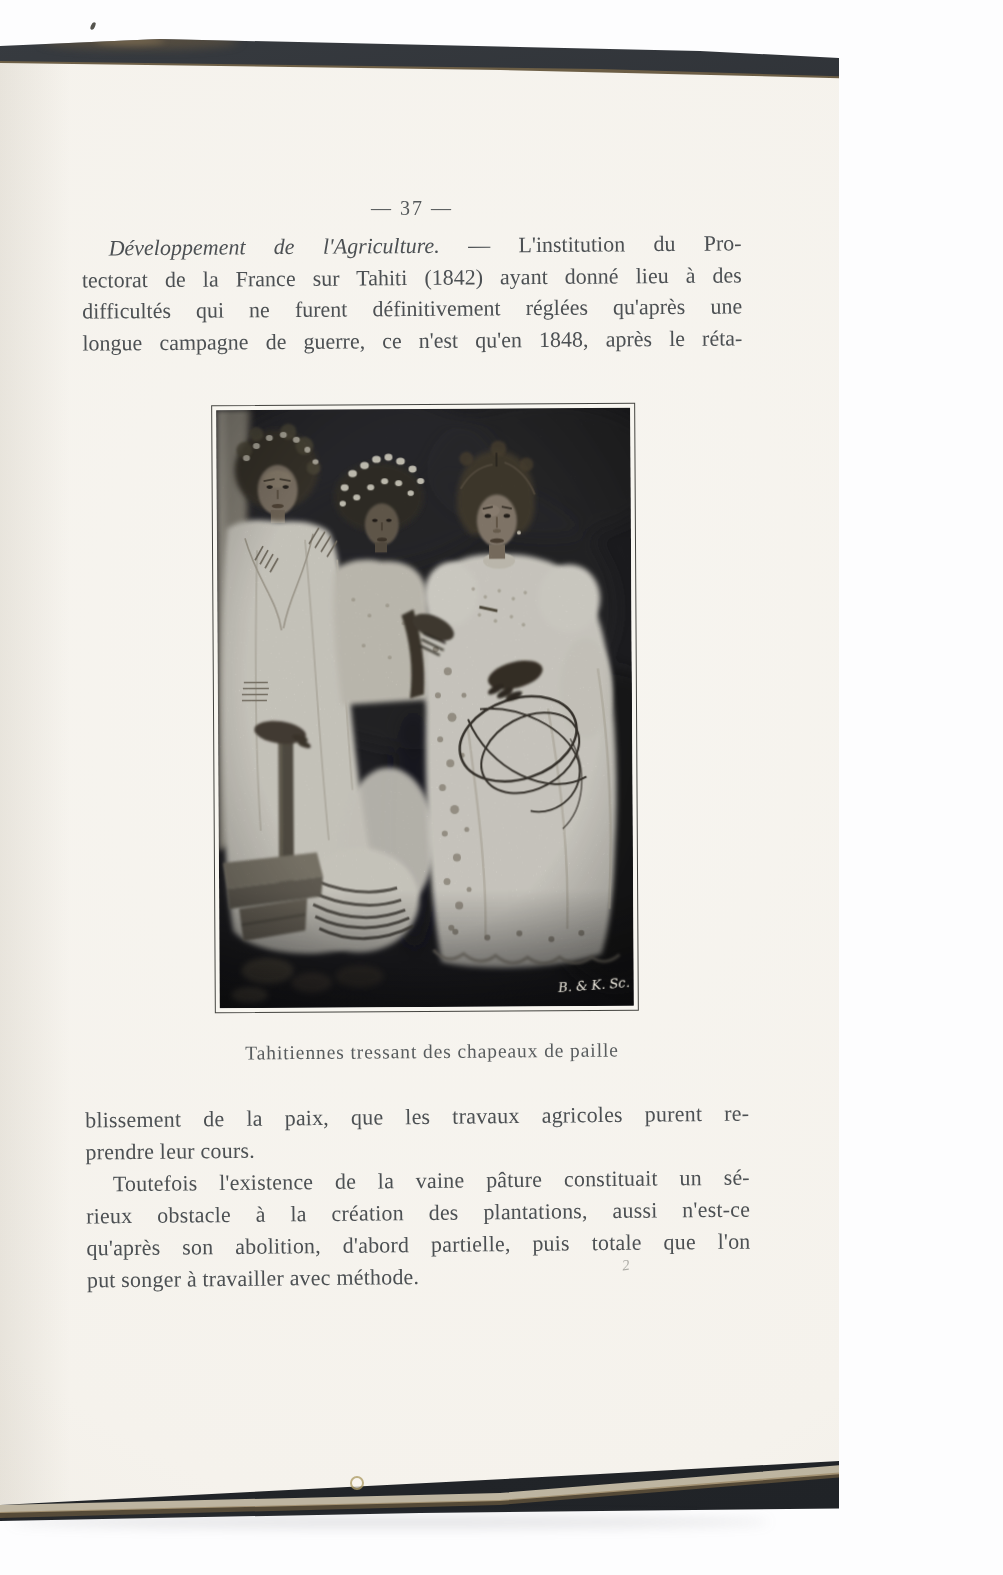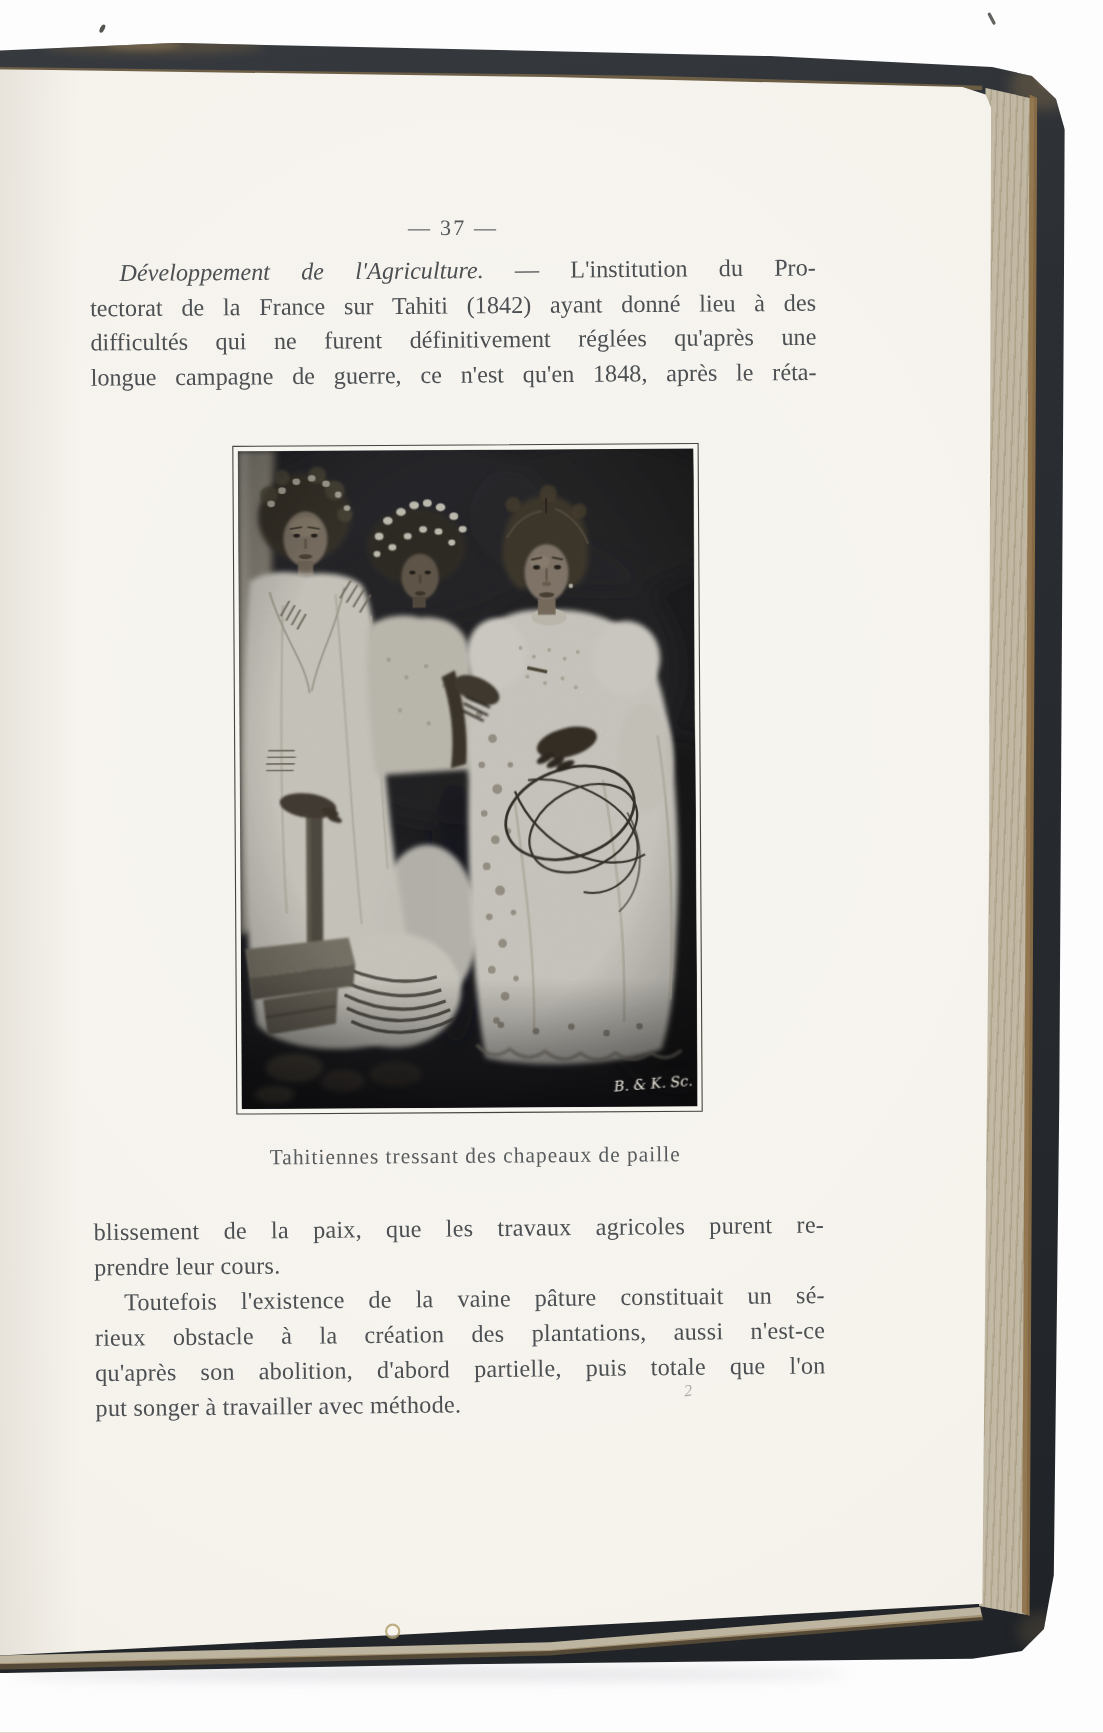--- a/index.html
+++ b/index.html
@@ -1,18 +1,18 @@
 <!DOCTYPE html>
 <html><head>
 <meta charset="utf-8">
 <style>
   html,body{margin:0;padding:0;}
   body{width:1003px;height:1575px;overflow:hidden;background:#fdfdfe;
        font-family:"Liberation Serif","DejaVu Serif",serif;}
-  .scene{position:relative;width:1003px;height:1575px;background:#fdfdfe;overflow:hidden;}
+  .scene{position:relative;width:839px;height:1575px;background:#fdfdfe;overflow:hidden;}
   .abs{position:absolute;}
 
   
   .cover{position:absolute;left:0;top:0;width:1003px;height:1575px;
     background:linear-gradient(168deg,#383c41 0%,#2b2e33 25%,#25282c 65%,#1f2226 100%);
     clip-path:polygon(0px 46px,160px 39px,700px 51px,902px 61px,938px 69px,960px 90px,
       968px 118px,963px 1000px,958px 1432px,949px 1481px,929px 1501px,884px 1508px,
       420px 1513px,0px 1521px);}
   .worn{position:absolute;border-radius:50%;}
   .worn.w1{left:40px;top:33px;width:200px;height:16px;background:#6f5d42;filter:blur(5px);opacity:.55;}

